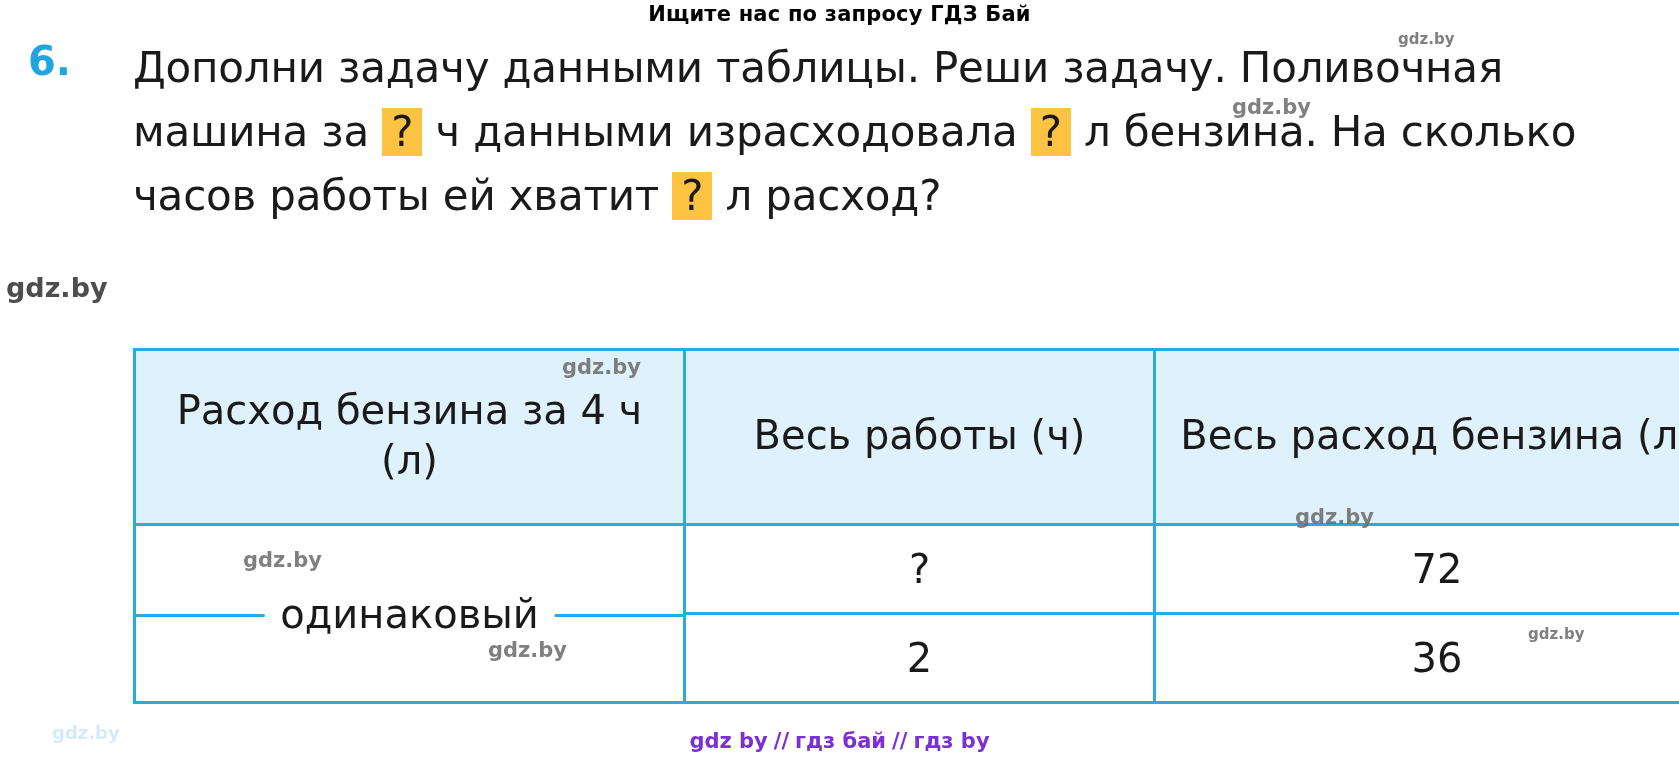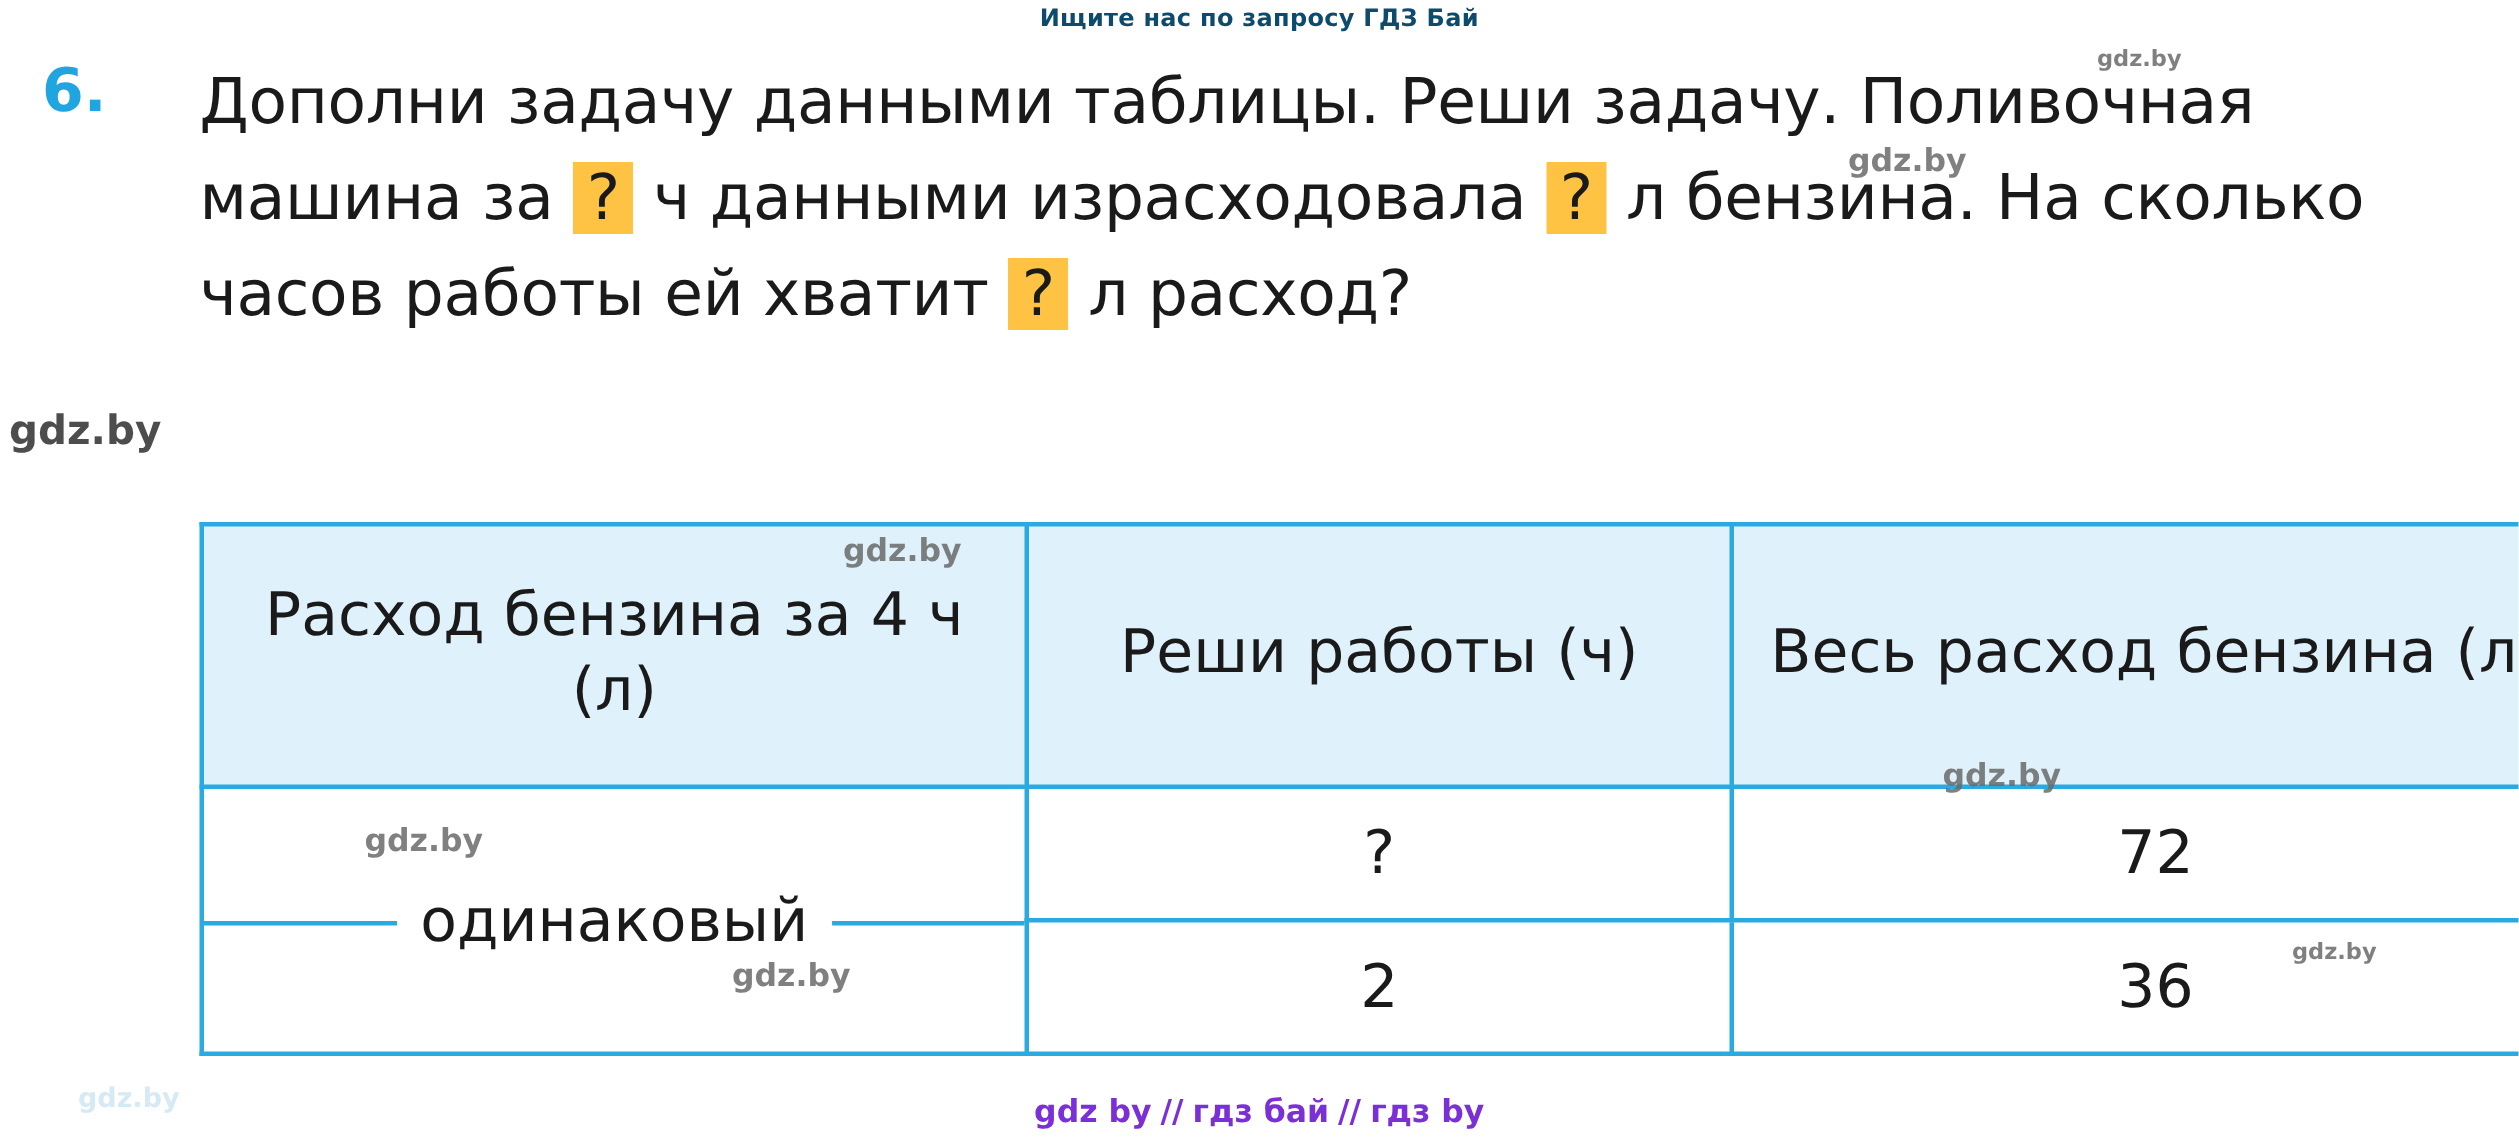--- a/index.html
+++ b/index.html
@@ -14,23 +14,23 @@
     font-family: "DejaVu Sans", "Liberation Sans", sans-serif;
     position: relative;
   }
 
   .top-banner {
     position: absolute;
     top: 2px;
     left: 0;
     width: 100%;
     text-align: center;
-    color: #0c4a6e;
-    font-weight: bold;
-    font-size: 16px;
+    color: #000000;
+    font-weight: bold;
+    font-size: 21px;
     letter-spacing: 0.2px;
   }
 
   .bottom-banner {
     position: absolute;
     bottom: 12px;
     left: 0;
     width: 100%;
     text-align: center;
     color: #7b2fd6;
@@ -160,21 +160,21 @@
 <div class="task-number">6.</div>
 
 <div class="task-text">
   <span>Дополни задачу данными таблицы. Реши задачу. Поливочная машина за </span><span class="blank">?</span><span> ч данными израсходовала </span><span class="blank">?</span><span> л бензина. На сколько часов работы ей хватит </span><span class="blank">?</span><span> л расход?</span>
 </div>
 
 <table class="data-table">
   <thead>
     <tr>
       <th class="col-1">Расход бензина за 4 ч (л)</th>
-      <th class="col-2">Реши работы (ч)</th>
+      <th class="col-2">Весь работы (ч)</th>
       <th class="col-3">Весь расход бензина (л)</th>
     </tr>
   </thead>
   <tbody>
     <tr>
       <td class="col-1 merged-cell" rowspan="2">
         <span class="merged-rule"></span>
         <span class="merged-label">одинаковый</span>
       </td>
       <td class="col-2">?</td>

